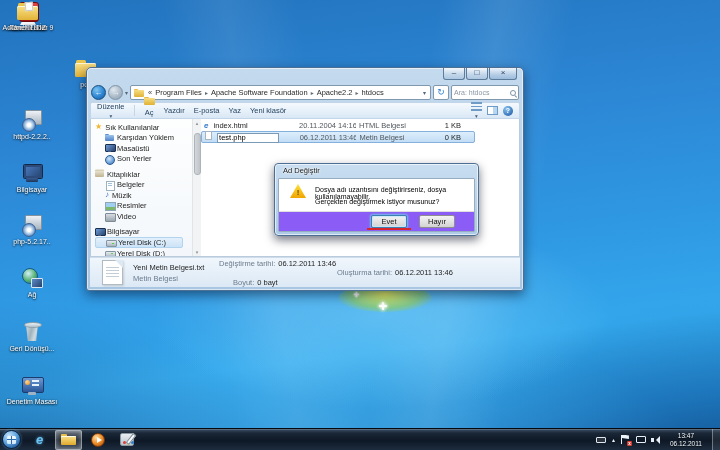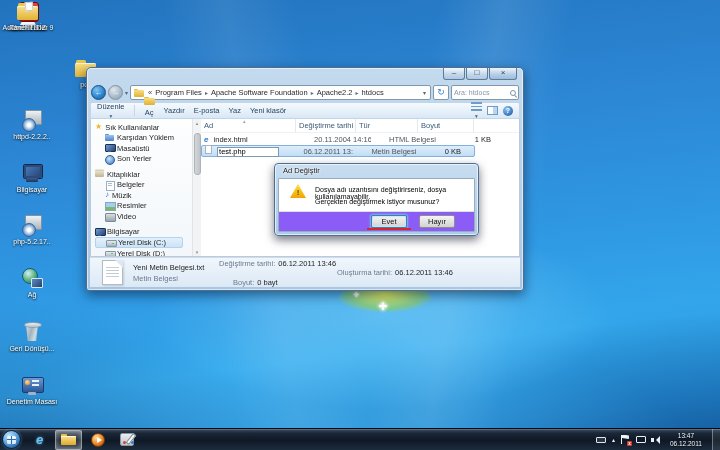--- a/index.html
+++ b/index.html
@@ -197,21 +197,21 @@
   .sort-arrow { position:absolute; left:42px; top:-1px; font-size:5px; color:#90a2b4; }
   .frow { display:flex; height:12px; align-items:center; }
   .fcell { padding-left:3px; overflow:hidden; white-space:nowrap; }
   .fcell.c-size { justify-content:flex-end; display:flex; padding-right:13px; }
   .frow .c-name,.frow .c-date,.frow .c-type,.frow .c-size { border:none; }
   .frow.sel { background:linear-gradient(#ddeefc,#c2ddf5); border:1px solid #84b0dd; border-radius:2px; width:274px; }
   .ie-e { color:#2e77c9; font-weight:bold; font-style:italic; font-size:8px; margin-right:3px; }
   .fpage { display:inline-block; width:7px; height:9px; background:#fff; border:1px solid #a8b4bf; margin-right:3px; }
   .rename-input { width:62px; height:10px; border:1px solid #7a9ab8; font-family:"Liberation Sans",sans-serif;
     font-size:7.5px; padding:0 1px; color:#000; background:#fff; outline:none; }
-  .fdate,.ftype { color:#50565c;margin-left:15px; }
+  .fdate,.ftype { color:#50565c; }
 
   
   .details { height:30px; border-top:1px solid #cfdcea; background:linear-gradient(#f0f6fc,#dcE9f5);
     background:linear-gradient(#f0f6fc,#dce9f5); display:flex; align-items:center; padding:2px 8px; font-size:7.5px; }
   .dp-icon { width:21px; height:25px; background:#fff; border:1px solid #b2bac2; position:relative; margin:0 10px 0 4px;
     box-shadow:1px 1px 2px rgba(0,0,0,.15); }
   .dp-icon::before { content:""; position:absolute; right:-1px; top:-1px; border:4px solid transparent;
     border-top-color:#dce9f5; border-right-color:#dce9f5; }
   .dp-icon::after { content:""; position:absolute; left:3px; top:6px; width:13px; height:1px; background:#c3cdd6;
     box-shadow:0 3px 0 #c3cdd6, 0 6px 0 #c3cdd6, 0 9px 0 #c3cdd6; }
@@ -473,35 +473,20 @@
         </div>
       </div>
     </div>
     <div class="sidescroll">
       <span class="arr up">▴</span>
       <div class="thumb"></div>
       <span class="arr dn">▾</span>
     </div>
 
     <div class="filelist">
-      <div class="cols">
-        <span class="sort-arrow">▴</span>
-        <div class="col c-name">
-            <span>Ad</span>
-          </div>
-        <div class="col c-date">
-            <span>Değiştirme tarihi</span>
-          </div>
-        <div class="col c-type">
-            <span>Tür</span>
-          </div>
-        <div class="col c-size">
-            <span>Boyut</span>
-          </div>
-      </div>
       <div class="frow">
         <div class="fcell c-name">
           <span class="ie-e">e</span>
           <span>index.html</span>
         </div>
         <div class="fcell c-date fdate">20.11.2004 14:16</div>
         <div class="fcell c-type ftype">HTML Belgesi</div>
         <div class="fcell c-size">1 KB</div>
       </div>
       <div class="frow sel">

